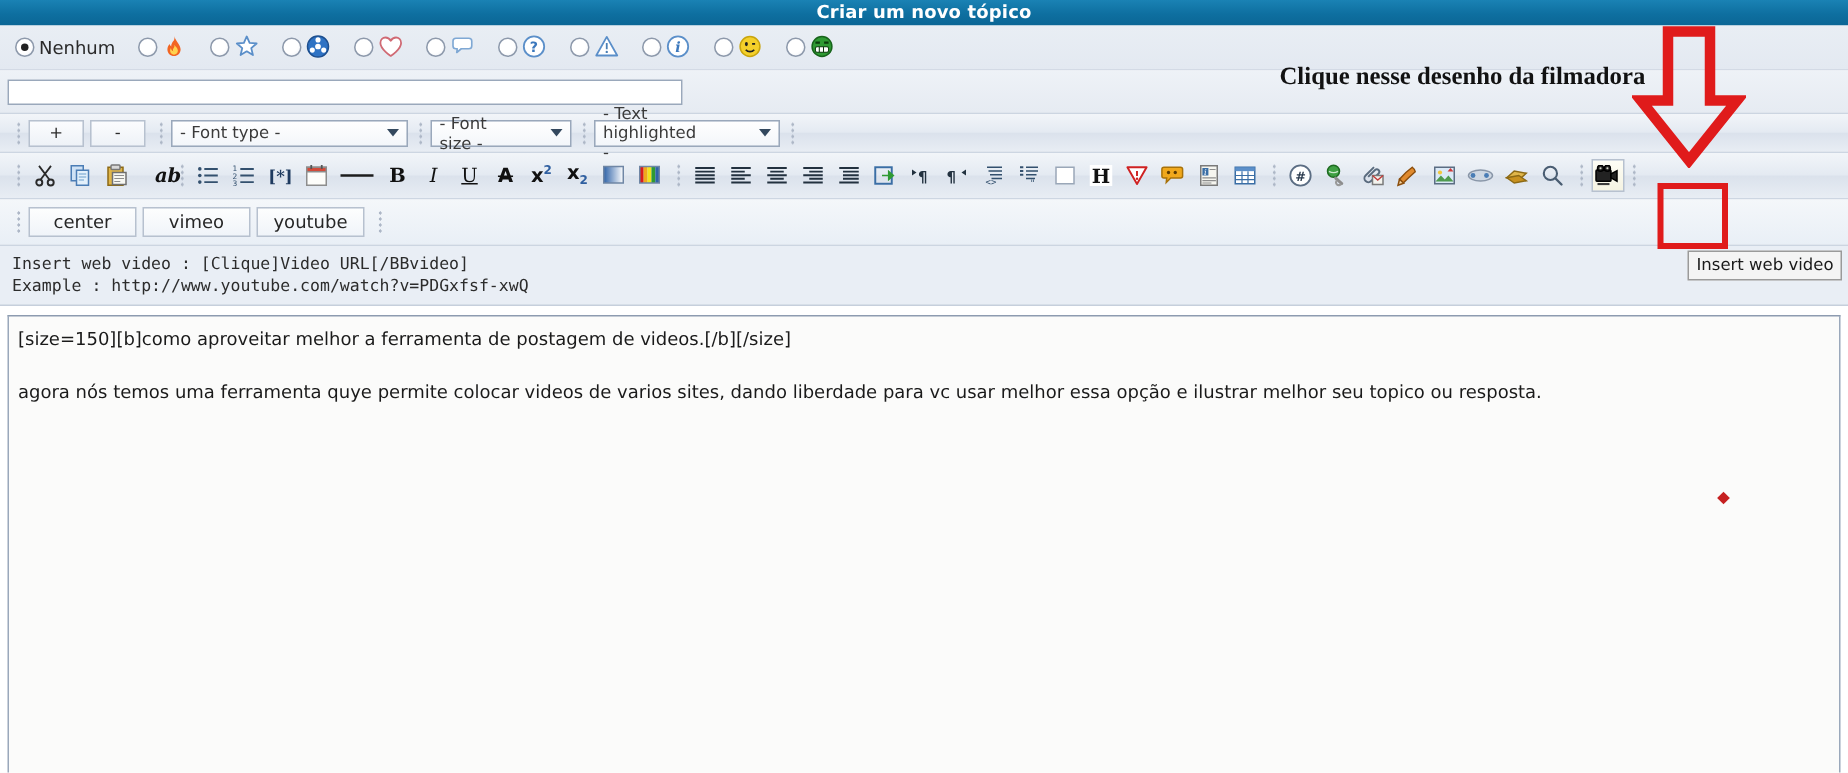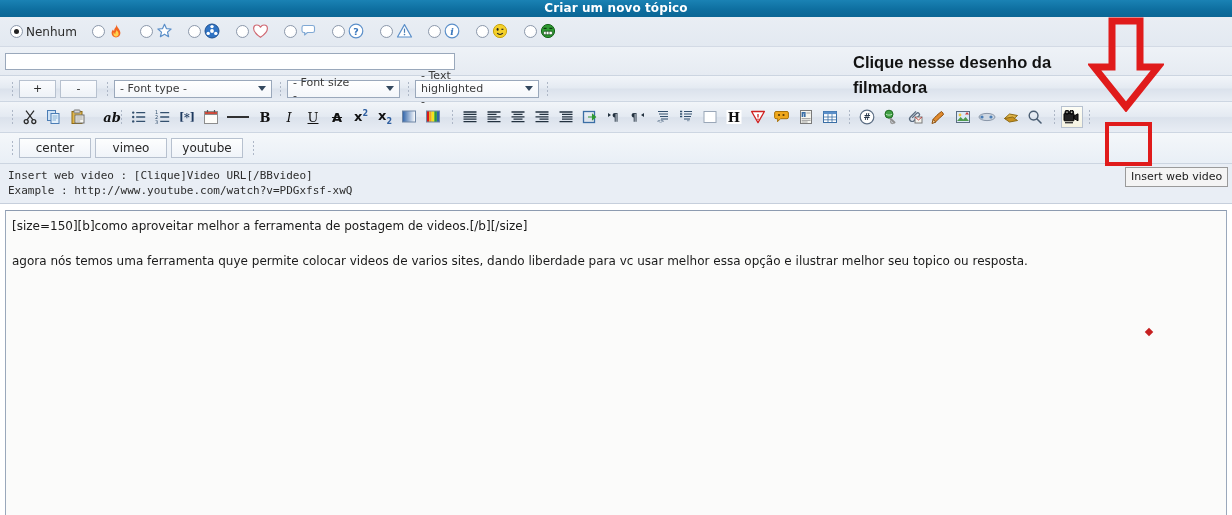--- a/index.html
+++ b/index.html
@@ -181,27 +181,26 @@
     font-size:11px;color:#1a1a1a;
     padding:2px 5px 3px 5px;
     font-family:"DejaVu Sans", sans-serif;
     white-space:nowrap;
     z-index:40;
   }
   
   .annotation{
     position:absolute;left:853px;top:38px;
     width:262px;
-    font-family:Liberation Sans, sans-serif;
+    font-family:Liberation Serif, serif;
     font-weight:bold;
     font-size:16.5px;
     line-height:25px;
     color:#121212;
     z-index:30;
-    margin-top:12px;
   }
   .arrow{
     position:absolute;left:1088px;top:17px;
     width:76px;height:95px;z-index:31;
   }
   .redbox{
     position:absolute;left:1105px;top:122px;
     width:47px;height:44px;
     border:4px solid #e01b1b;
     box-sizing:border-box;z-index:32;
@@ -335,21 +334,21 @@
 <div class="tbrow r1">
   <span class="grip"></span>
   <div class="tbtn">+</div>
   <div class="tbtn">-</div>
   <span class="grip"></span>
   <div class="tsel" style="width:158px">
     <span>- Font type -</span>
     <span class="caret"></span>
   </div>
   <span class="grip"></span>
-  <div class="tsel" style="width:113px">
+  <div class="tsel" style="width:94px">
     <span>- Font size -</span>
     <span class="caret"></span>
   </div>
   <span class="grip"></span>
   <div class="tsel" style="width:124px">
     <span>- Text highlighted -</span>
     <span class="caret"></span>
   </div>
   <span class="grip"></span>
 </div>

